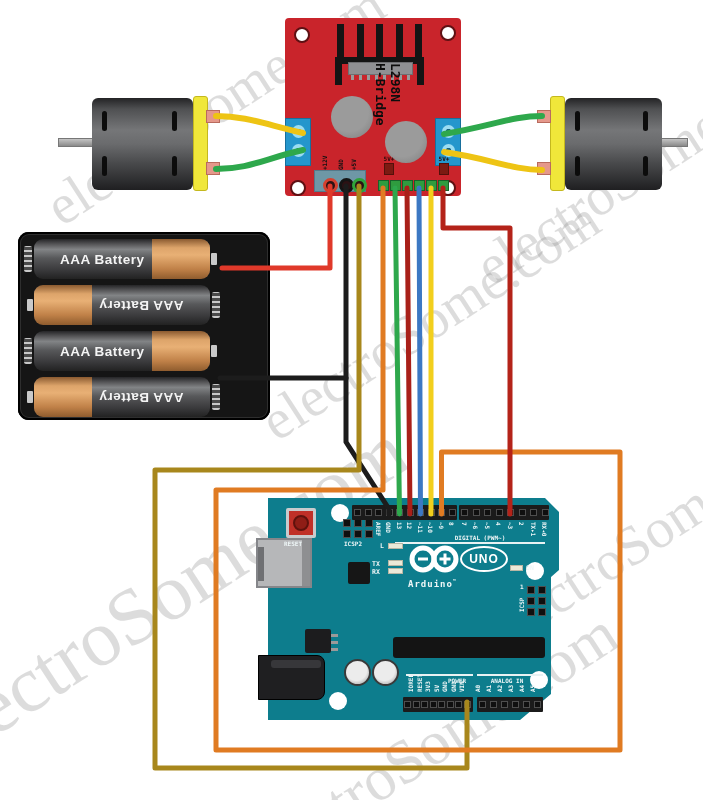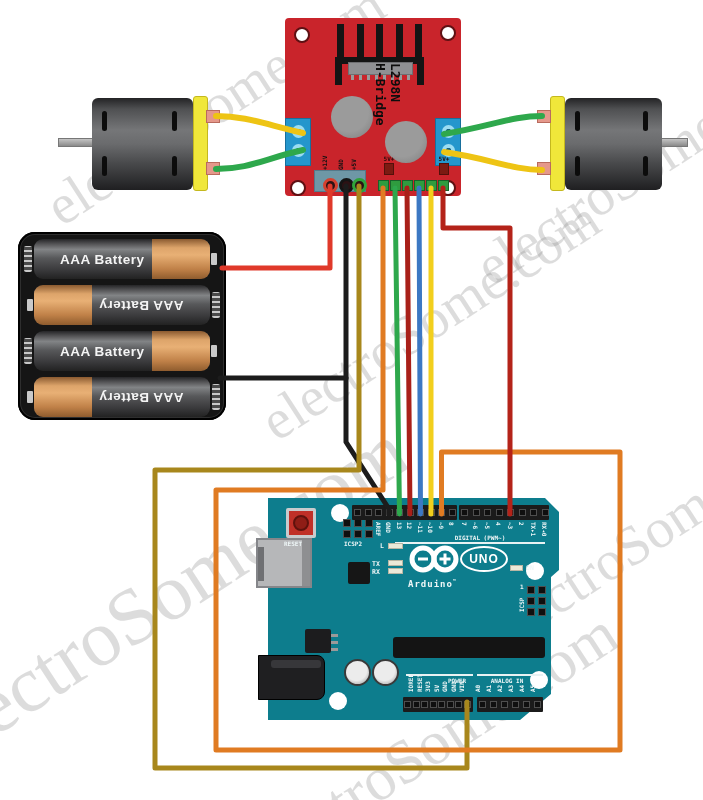--- a/index.html
+++ b/index.html
@@ -34,21 +34,21 @@
   .jmp{position:absolute;top:145px;width:10px;height:12px;background:#7c1a12;border:1px solid #54100a;box-sizing:border-box;}
   .jmplab{position:absolute;top:137px;width:20px;font:bold 6px "DejaVu Sans Mono",monospace;color:#2b0b0b;text-align:center;}
   
   .motor-body{position:absolute;border-radius:6px;
       background:linear-gradient(180deg,#232325 0,#4f5052 12%,#757678 35%,#6a6b6d 50%,#4a4b4d 70%,#1f1f21 100%);z-index:2;}
   .motor-slot{position:absolute;width:5px;height:20px;border-radius:3px;background:#0c0c0c;}
   .motor-cap{position:absolute;width:15px;border-radius:3px;background:#f0e73a;border:1px solid #c4b81e;box-sizing:border-box;z-index:2;}
   .motor-shaft{position:absolute;height:9px;background:linear-gradient(180deg,#c4c4c4,#8a8a8a);border:1px solid #777;box-sizing:border-box;z-index:2;}
   .term{position:absolute;width:14px;height:13px;background:#e5988b;border:1px solid #b96b5e;box-sizing:border-box;z-index:2;}
   
-  #battery{position:absolute;left:18px;top:232px;width:208px;height:188px;background:#151515;border-radius:17px;
+  #battery{position:absolute;left:18px;top:232px;width:252px;height:188px;background:#151515;border-radius:11px;
       box-shadow:inset 0 0 0 2px #000, inset 0 0 0 3px #2e2e2e;z-index:2;text-align:right;}
   .cell{position:absolute;left:4px;width:200px;height:42px;}
   .cell-body{position:absolute;left:12px;top:1px;width:176px;height:40px;border-radius:9px;
       background:linear-gradient(180deg,#252527 0%,#59595b 14%,#828486 26%,#57585a 48%,#39393b 78%,#222 100%);}
   .cell-tip{position:absolute;top:0;width:58px;height:40px;
       background:linear-gradient(180deg,#8a5a30 0%,#dda46a 22%,#e8b075 40%,#c08148 75%,#8f5c2e 100%);}
   .tip-r{right:0;border-radius:0 9px 9px 0;}
   .tip-l{left:0;border-radius:9px 0 0 9px;}
   .cell-label{position:absolute;top:50%;transform:translateY(-50%);font:bold 13.5px "Liberation Sans",sans-serif;color:#f4f4f4;letter-spacing:.5px;}
   .cell-label.flip{transform:translateY(-50%) rotate(180deg);}

